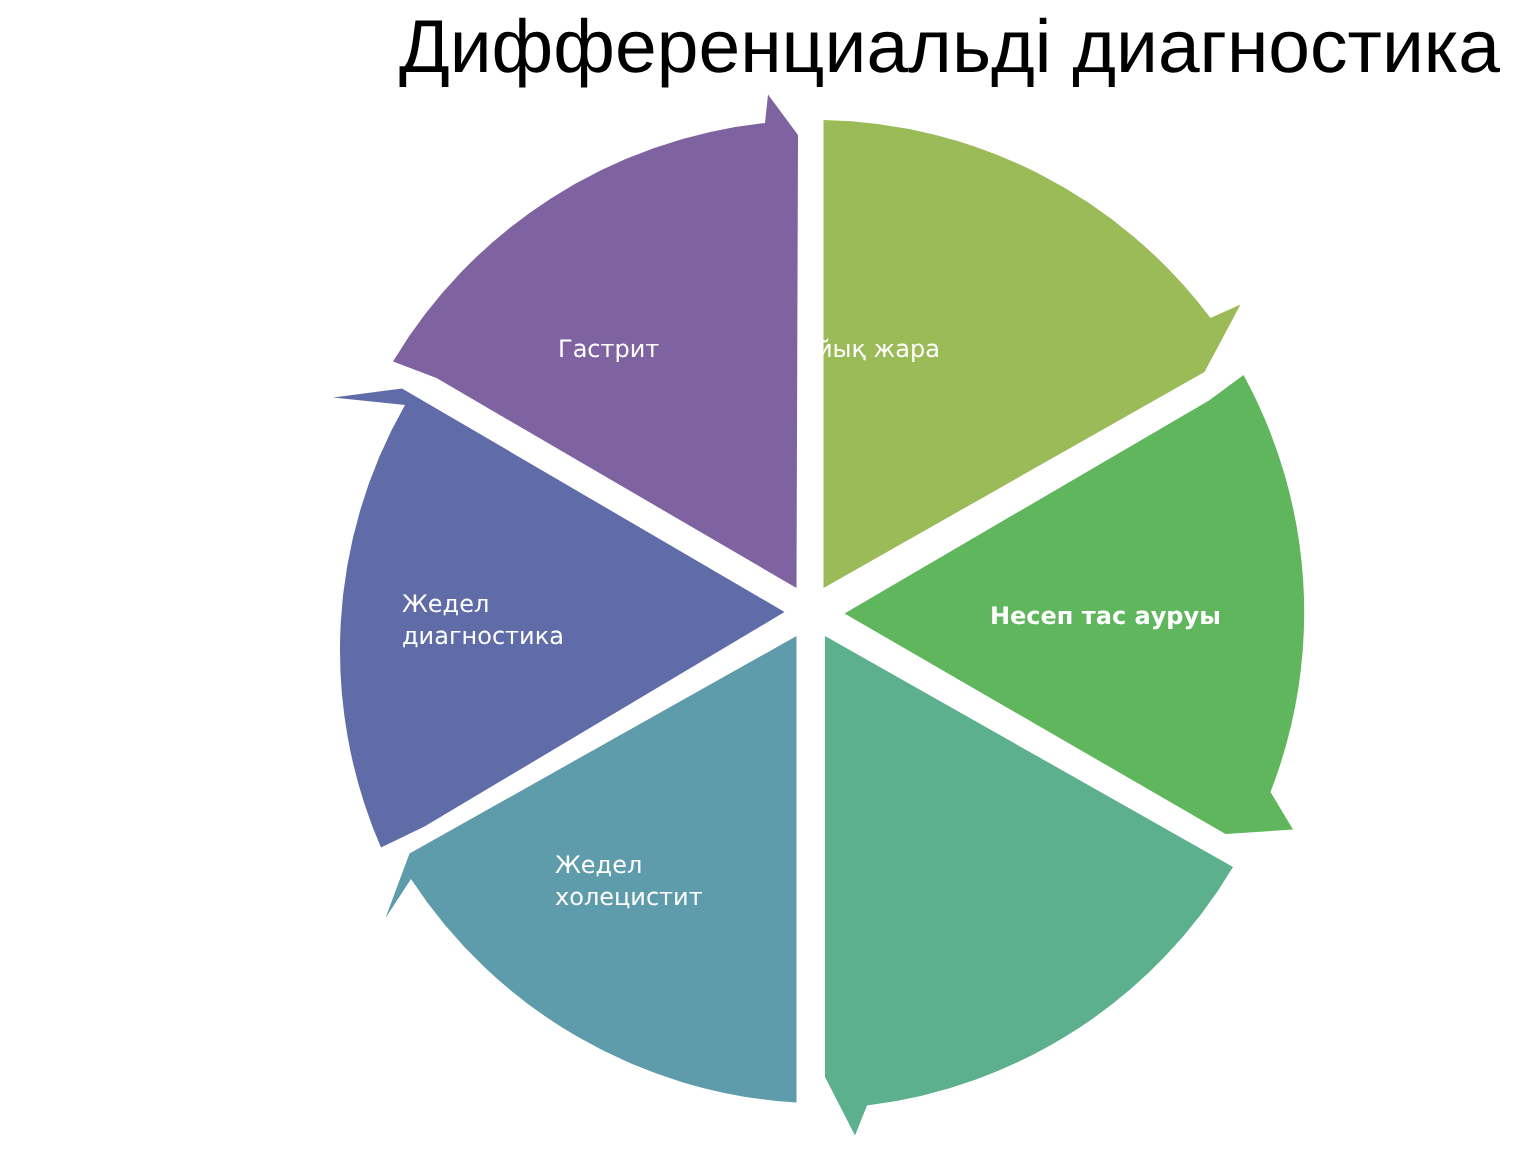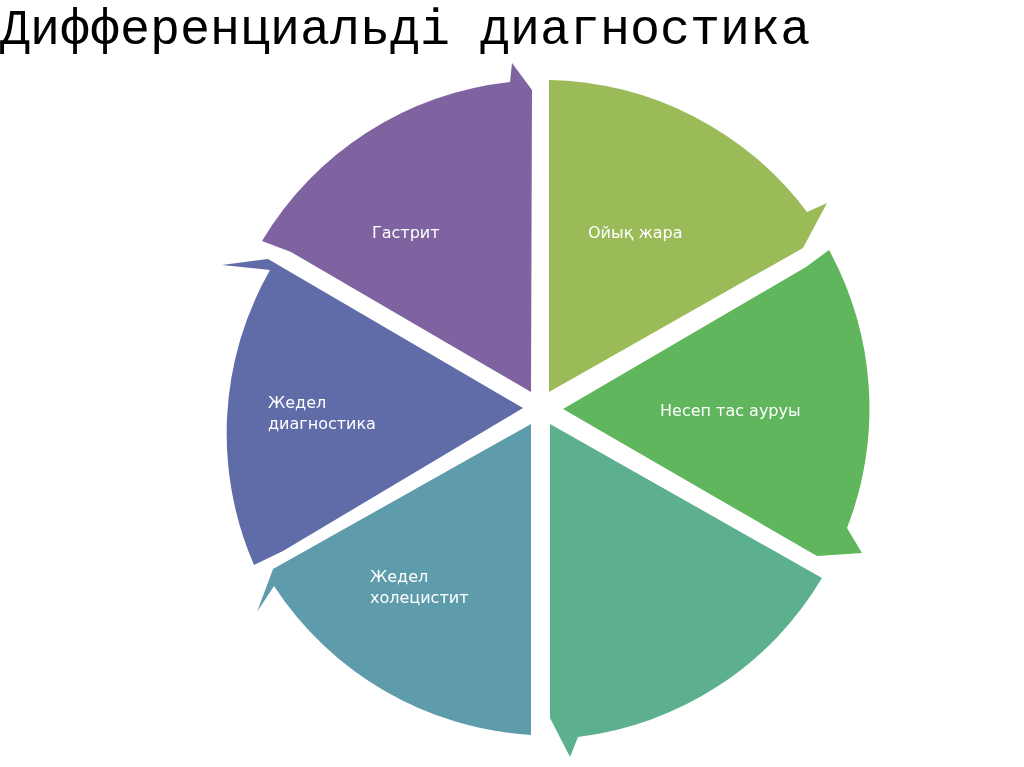--- a/index.html
+++ b/index.html
@@ -1,17 +1,17 @@
 <!DOCTYPE html>
 <html><head>
 <meta charset="utf-8">
 <style>
   html, body { margin:0; padding:0; background:#ffffff; }
   body { width:1024px; height:767px; position:relative; overflow:hidden; font-family:"DejaVu Sans", sans-serif; }
-  .title { position:absolute; left:0; width:1000px; top:2px; text-align:left; font-size:50px; color:#000; font-family:Liberation Mono, monospace; letter-spacing:0px; }
+  .title { position:absolute; left:0; width:1000px; top:2px; text-align:right; font-size:50px; color:#000; font-family:Liberation Sans, sans-serif; letter-spacing:0px; }
   svg { position:absolute; left:0; top:0; }
   .lbl { position:absolute; color:#fff; font-size:16px; text-align:left; line-height:21px; font-family:"DejaVu Sans", sans-serif; }
 </style>
 </head>
 <body>
 
 <div class="title">Дифференциальді диагностика</div>
 
 <svg width="1024" height="767" viewBox="0 0 1024 767">
 
@@ -21,24 +21,24 @@
 
   <path fill="#5CB08D" d="M550,424 L822,578 A330,330 0 0,1 578,737 L570,757 L550,718 Z"></path>
 
   <path fill="#5F9CAB" d="M531,424 L531,735 A330,330 0 0,1 274,586 L257,612 L273,569 Z"></path>
 
   <path fill="#5F6CA8" d="M523,408 L283,551 L254,565 A330,330 0 0,1 270,270 L222,265 L268,259 Z"></path>
 
   <path fill="#7F63A1" d="M531,392 L291,252 L262,241 A330,330 0 0,1 510,82 L512,63 L532,90 Z"></path>
 </svg>
 
-<div class="lbl" style="left:588px;top:222px;width:140px;">
+<div class="lbl" style="left:532px;top:222px;width:140px;">
   <span>Ойық жара</span>
 </div>
-<div class="lbl" style="left:660px;top:400px;width:170px;">
+<div class="lbl" style="left:660px;top:400px;width:170px;font-weight:bold;">
   <span>Несеп тас ауруы</span>
 </div>
 <div class="lbl" style="left:555px;top:566px;width:170px;">
 </div>
 <div class="lbl" style="left:370px;top:566px;width:140px;">
   <div>Жедел</div>
   <div>холецистит</div>
 </div>
 <div class="lbl" style="left:268px;top:392px;width:140px;">
   <div>Жедел</div>

